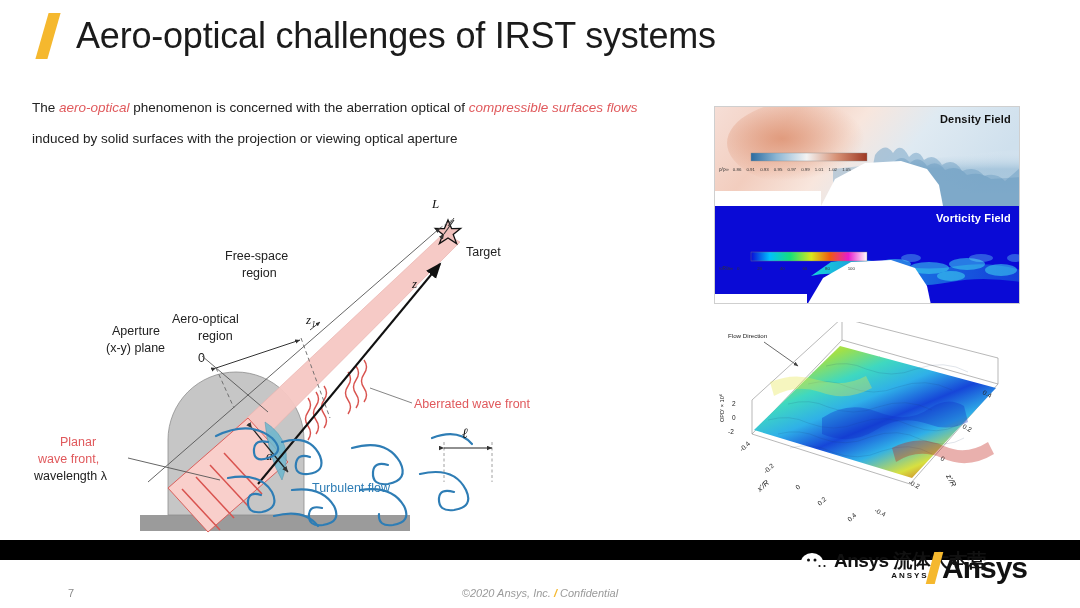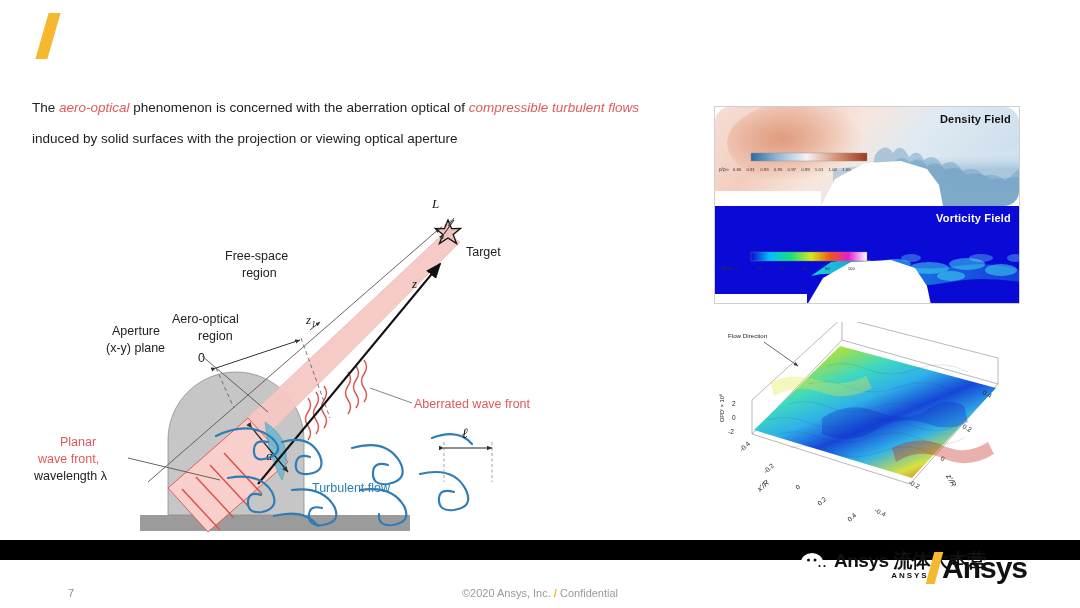--- a/index.html
+++ b/index.html
@@ -39,21 +39,21 @@
 
   
   #schematic { position:absolute; left:20px; top:190px; width:670px; height:360px; }
   #schematic svg { display:block; }
 
   
   #cfd-panel {
     position:absolute; left:714px; top:106px; width:306px; height:198px;
     border:1px solid #cfcfcf; background:#fff; overflow:hidden;
   }
-  #density-pane { position:absolute; left:0; top:0; width:100%; height:99px; overflow:hidden;border-radius:15px; }
+  #density-pane { position:absolute; left:0; top:0; width:100%; height:99px; overflow:hidden; }
   #vorticity-pane { position:absolute; left:0; top:99px; width:100%; height:99px; overflow:hidden; background:#3b82f6; }
   .field-caption {
     position:absolute; right:8px; top:6px;
     font-size:11px; font-weight:bold; z-index:8; letter-spacing:.2px;
   }
   #density-caption { color:#111; }
   #vorticity-caption { color:#fff; }
 
   .cbar-wrap { position:absolute; z-index:7; display:flex; align-items:center; gap:4px; }
   .cbar-label { font-size:4.6px; color:#333; white-space:nowrap; }
@@ -64,21 +64,21 @@
 
   
   #footer-band {
     position:absolute; left:0; top:560px; width:1080px; height:48px;
     background:#fff;
   }
   #black-band { position:absolute; left:0; top:540px; width:1080px; height:28px; background:#000; }
   #page-number { position:absolute; left:68px; top:587px; font-size:11px; color:#8a8a8a; }
   #copyright {
     position:absolute; left:0; top:587px; width:1080px; text-align:center;
-    font-size:11px; color:#9a9a9a;
+    font-size:11px; color:#9a9a9a;font-style:italic;
   }
   #copyright .cslash { color:#F5B82E; font-weight:bold; }
 
   
   #watermark {
     position:absolute; left:800px; top:538px; width:280px; height:52px;
     z-index:20; display:flex; align-items:center;
   }
   #wechat-icon { width:30px; height:26px; position:relative; flex:0 0 auto; }
   #wm-text { margin-left:4px; position:relative; }
@@ -90,25 +90,26 @@
     content:""; position:absolute; left:5px; top:0; width:9px; height:32px;
     background:#F5B82E; transform:skewX(-15deg);
   }
   #ansys-word { font-size:30px; font-weight:bold; color:#111; letter-spacing:-1px; margin-left:-3px; }
 </style>
 </head>
 <body>
 
 <div id="title-row">
   <div id="title-slash"></div>
+  <div id="slide-title">Aero-optical challenges of IRST systems</div>
 </div>
 
 <div id="lead-paragraph">
   <span>The </span><span class="em-red">aero-optical</span><span> phenomenon is concerned with the aberration optical of </span><span class="em-red">compressible</span>
-  <span class="em-red">turbulent flows</span><span> induced by solid surfaces with the projection or viewing optical aperture</span>
+  <span class="em-red">surfaces flows</span><span> induced by solid surfaces with the projection or viewing optical aperture</span>
 </div>
 
 <div id="schematic">
 <svg width="670" height="360" viewBox="0 0 670 360" xmlns="http://www.w3.org/2000/svg">
   <defs>
     <marker id="ah" markerWidth="7" markerHeight="7" refX="5.5" refY="2.6" orient="auto">
       <path d="M0,0 L6,2.6 L0,5.2 z" fill="#333"></path>
     </marker>
     <marker id="ahs" markerWidth="6" markerHeight="6" refX="4.8" refY="2.2" orient="auto">
       <path d="M0,0 L5,2.2 L0,4.4 z" fill="#333"></path>

